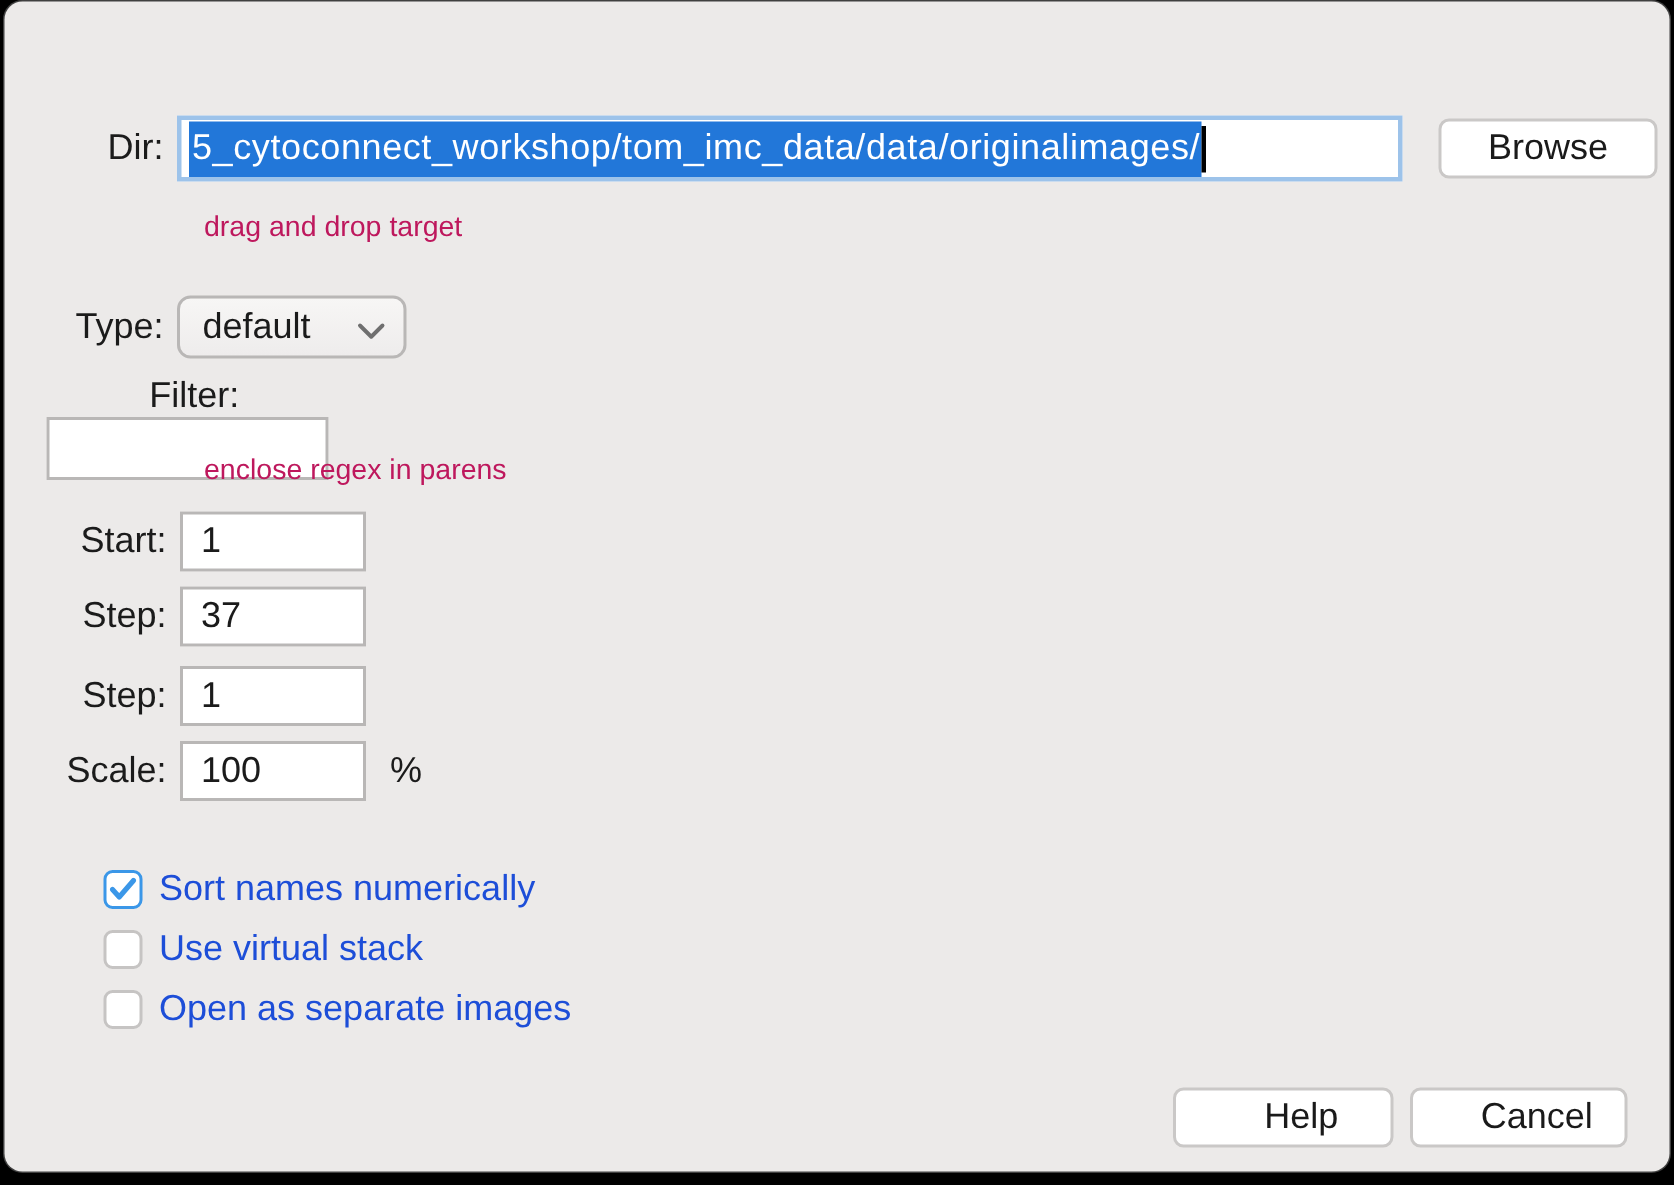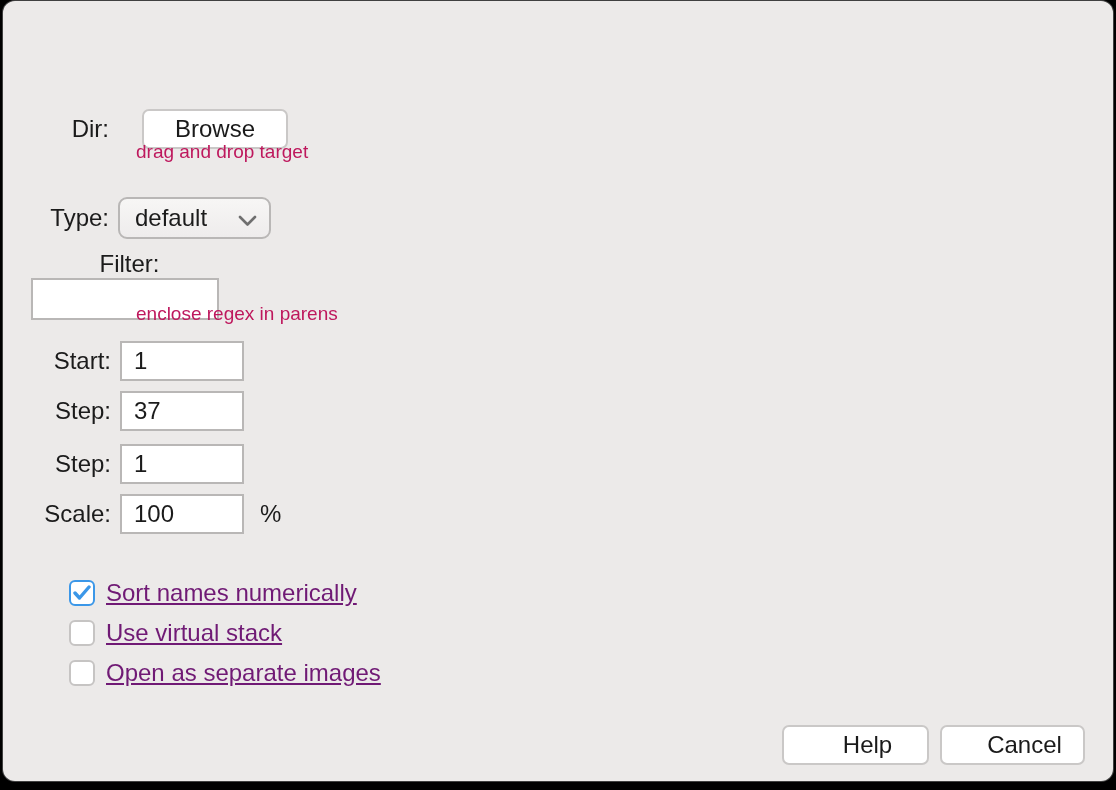--- a/index.html
+++ b/index.html
@@ -47,21 +47,21 @@
   .lbl {
     width: 98px; text-align: right; margin-right: 9px;
     font-size: 24px; color: #1b1b1b;
   }
   .lbl.narrow { width: 78px; }
   .hint {
     position: absolute;
     font-size: 19px; color: #be185d;
   }
   
-  .dir-row { left: 28px; top: 108px; justify-content: space-between; }
+  .dir-row { left: 28px; top: 76px; justify-content: space-between; }
   .dir-field {
     width: 817px; height: 44px;
     background: #fff;
     border: 3px solid #9dc3ea;
     box-shadow: inset 0 0 0 1px #fff;
     display: flex; align-items: center;
     padding-left: 5px;
     overflow: hidden;
     white-space: nowrap;
   }
@@ -123,39 +123,43 @@
     border: 2px solid #c6c4c3;
     border-radius: 6px;
     display: flex; align-items: center; justify-content: center;
   }
   .check-row.checked .checkbox-box {
     border-color: var(--cb-blue);
     color: var(--cb-blue);
   }
   .checkbox-box svg { display: none; }
   .check-row.checked .checkbox-box svg { display: block; }
-  .check-label { margin-left: 11px; font-size: 24px; color: #701a75; text-decoration: underline; }
+  .check-label { margin-left: 11px; font-size: 24px; color: #1d4ed8; }
   
   .actions {
     position: absolute; top: 724px; right: 28px;
     display: flex; gap: 11px;
   }
   .action-btn { height: 40px; padding-left: 24px; }
   .help-btn { width: 147px; }
   .cancel-btn { width: 145px; }
   .ok-btn { width: 145px; }
 </style>
 </head>
 <body>
 
 <div class="dialog">
 
 
   <div class="row dir-row">
     <div class="lbl narrow">Dir:</div>
+    <div class="dir-field">
+      <span class="dir-selection">5_cytoconnect_workshop/tom_imc_data/data/originalimages/</span>
+        <span class="caret"></span>
+    </div>
     <div class="btn browse-btn">Browse</div>
   </div>
   <div class="hint drag-hint">drag and drop target</div>
 
   <div class="row type-row">
     <div class="lbl narrow">Type:</div>
     <div class="select">
       <span>default</span>
       <svg class="chev" width="19" height="12" viewBox="0 0 19 12">
         <polyline points="2,2 9.5,9.5 17,2" fill="none" stroke="#6f6f6f" stroke-width="2.6" stroke-linecap="round" stroke-linejoin="round"></polyline>

